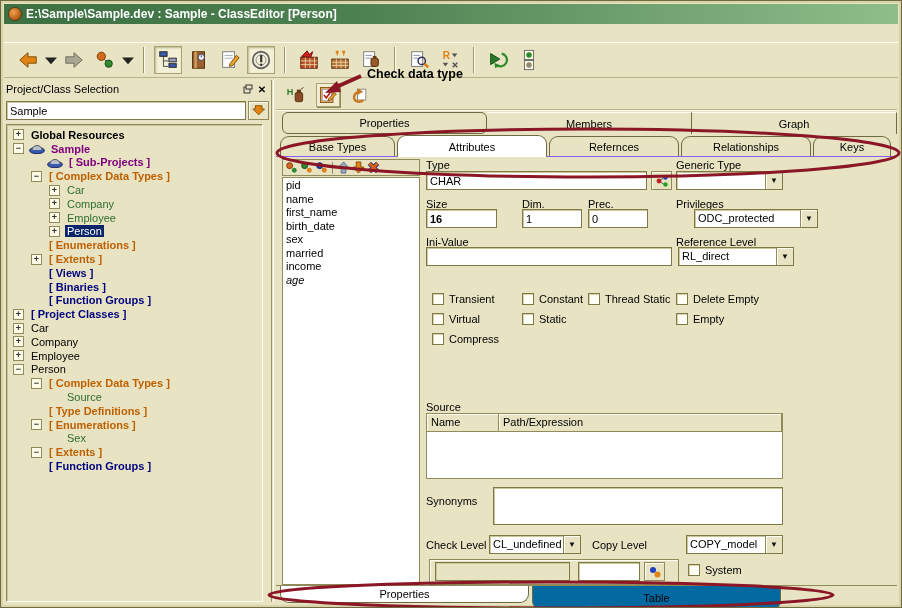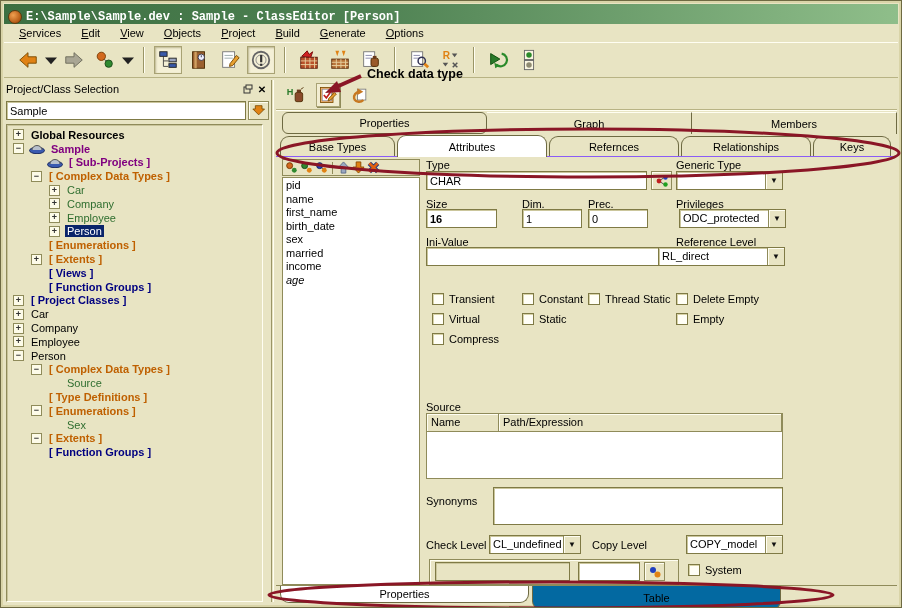--- a/index.html
+++ b/index.html
@@ -5,21 +5,21 @@
   * { margin:0; padding:0; box-sizing:border-box; }
   html,body { width:902px; height:608px; }
   body { font-family:"Liberation Sans", sans-serif; font-size:11px; color:#000; }
 
   .window { position:relative; width:902px; height:608px; background:#e8e4c3;
             border:1px solid #6e6a42; box-shadow:inset 0 0 0 2px #d9d4a8; overflow:hidden; }
 
   
   .titlebar { position:absolute; left:3px; top:3px; right:3px; height:20px;
     background:linear-gradient(to right,#3c6f41,#4e8152 40%,#8fbe8a);
-    color:#fff; font-weight:bold; font-size:12px; display:flex; align-items:flex-end; gap:4px; padding:0 4px;font-family:Liberation Mono, monospace; }
+    color:#fff; font-weight:bold; font-size:12px; display:flex; align-items:center; gap:4px; padding:0 4px; }
   .titleicon { width:14px; height:14px; border-radius:50%;
     background:radial-gradient(circle at 35% 35%, #f0a050, #b45a14 70%, #7a3a08); border:1px solid #5a3a10; }
 
   
   .menubar { position:absolute; left:3px; top:23px; right:3px; height:18px;
     display:flex; align-items:center; padding-left:6px; gap:2px; background:#e8e4c3; }
   .menu-item { padding:1px 9px 2px 9px; cursor:default; }
   .menu-item u { text-decoration:underline; }
 
   
@@ -141,30 +141,20 @@
 </head>
 <body>
 
 <div class="window">
 
   <div class="titlebar">
     <span class="titleicon"></span>
     <span>E:\Sample\Sample.dev : Sample - ClassEditor [Person]</span>
   </div>
 
-  <div class="menubar" id="menu-items">
-      <span class="menu-item"><u>S</u>ervices</span>
-      <span class="menu-item"><u>E</u>dit</span>
-      <span class="menu-item"><u>V</u>iew</span>
-      <span class="menu-item"><u>O</u>bjects</span>
-      <span class="menu-item"><u>P</u>roject</span>
-      <span class="menu-item"><u>B</u>uild</span>
-      <span class="menu-item"><u>G</u>enerate</span>
-      <span class="menu-item"><u>O</u>ptions</span>
-    </div>
 
   <div class="toolbar" id="toolbar-row">
       <span class="tb-btn">
         <svg viewBox="0 0 24 24">
           <polygon points="3,12 12,4 12,8.5 21,8.5 21,15.5 12,15.5 12,20" fill="#e08214" stroke="#7a4a00"></polygon>
         </svg>
       </span>
       <span class="tb-drop">
         <svg viewBox="0 0 8 6">
           <polygon points="0,1 8,1 4,5.5" fill="#222"></polygon>
@@ -345,20 +335,24 @@
           <span class="eb-sp"></span>
           <span class="tl s-boldorange">[ Enumerations ]</span>
         </div>
         <div class="tree-row" style="padding-left:20px">
           <span class="eb">+</span>
           <span class="tl s-boldorange">[ Extents ]</span>
         </div>
         <div class="tree-row" style="padding-left:20px">
           <span class="eb-sp"></span>
           <span class="tl s-boldnavy">[ Views ]</span>
+        </div>
+        <div class="tree-row" style="padding-left:20px">
+          <span class="eb-sp"></span>
+          <span class="tl s-boldnavy">[ Binaries ]</span>
         </div>
         <div class="tree-row" style="padding-left:20px">
           <span class="eb-sp"></span>
           <span class="tl s-boldnavy">[ Function Groups ]</span>
         </div>
         <div class="tree-row" style="padding-left:2px">
           <span class="eb">+</span>
           <span class="tl s-boldnavy">[ Project Classes ]</span>
         </div>
         <div class="tree-row" style="padding-left:2px">
@@ -432,22 +426,22 @@
           <svg viewBox="0 0 24 24">
             <rect x="9" y="5" width="10" height="13" fill="#fff" stroke="#777"></rect>
             <path d="M5 17a7 7 0 0 0 11 1" fill="none" stroke="#c87820" stroke-width="3"></path>
             <path d="M5 17a7 7 0 0 1 7-9" fill="none" stroke="#c87820" stroke-width="3"></path>
             <polygon points="9,4 16,8 9,12" fill="#c87820"></polygon>
           </svg>
         </span>
       </div>
     <div class="main-tabs" id="main-tabs">
         <div class="main-tab boxed">Properties</div>
+        <div class="main-tab">Members</div>
         <div class="main-tab">Graph</div>
-        <div class="main-tab">Members</div>
       </div>
     <div class="member-tabs" id="member-tabs">
         <div class="m-tab" style="width:115px">Base Types</div>
         <div class="m-tab active" style="width:150px">Attributes</div>
         <div class="m-tab" style="width:130px">Refernces</div>
         <div class="m-tab" style="width:130px">Relationships</div>
         <div class="m-tab" style="width:78px">Keys</div>
       </div>
 
     <div class="rp-content">
@@ -518,29 +512,29 @@
           <span class="combo-btn">▼</span>
         </div>
 
         <span class="fl" style="left:0;top:41px">Size</span>
         <input class="fi" style="left: 0px; top: 52px; width: 71px; font-weight: bold;" value="16">
         <span class="fl" style="left:96px;top:41px">Dim.</span>
         <input class="fi" style="left: 96px; top: 52px; width: 60px;" value="1">
         <span class="fl" style="left:162px;top:41px">Prec.</span>
         <input class="fi" style="left: 162px; top: 52px; width: 60px;" value="0">
         <span class="fl" style="left:250px;top:41px">Privileges</span>
-        <div class="combo" style="left:253px;top:52px;width:107px">
+        <div class="combo" style="left:268px;top:52px;width:124px">
           <span class="combo-text">ODC_protected</span>
           <span class="combo-btn">▼</span>
         </div>
 
         <span class="fl" style="left:0;top:79px">Ini-Value</span>
         <input class="fi" style="left: 0px; top: 90px; width: 246px;" value="">
         <span class="fl" style="left:250px;top:79px">Reference Level</span>
-        <div class="combo" style="left:232px;top:90px;width:127px">
+        <div class="combo" style="left:252px;top:90px;width:116px">
           <span class="combo-text">RL_direct</span>
           <span class="combo-btn">▼</span>
         </div>
 
         <div id="flag-grid">
             <span class="flag" style="left:6px;top:136px">
               <span class="cb"></span>
               <span>Transient</span>
             </span>
             <span class="flag" style="left:96px;top:136px">

